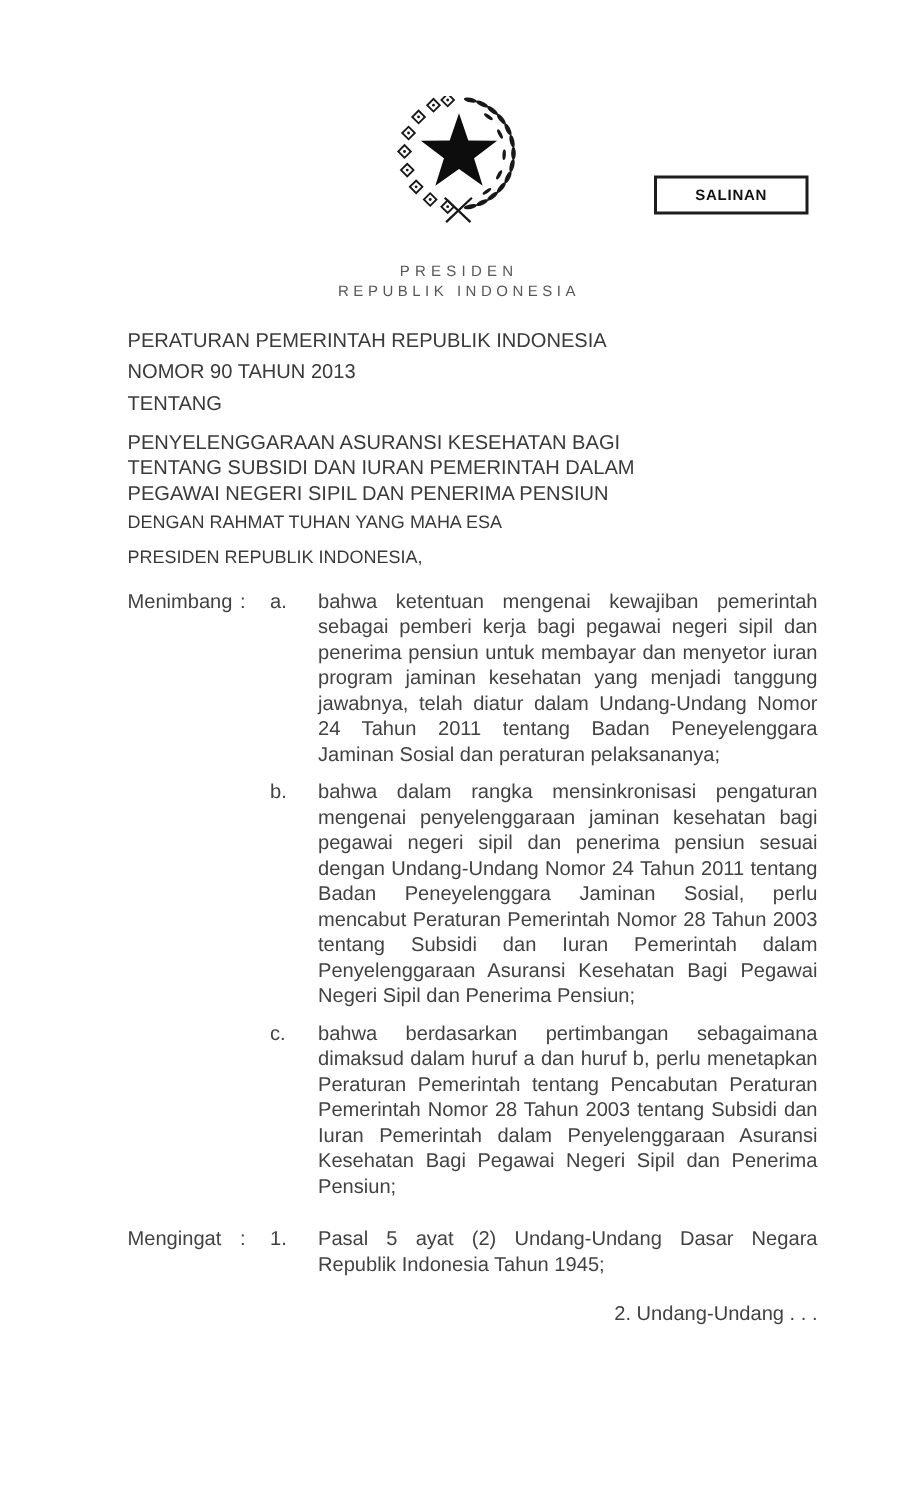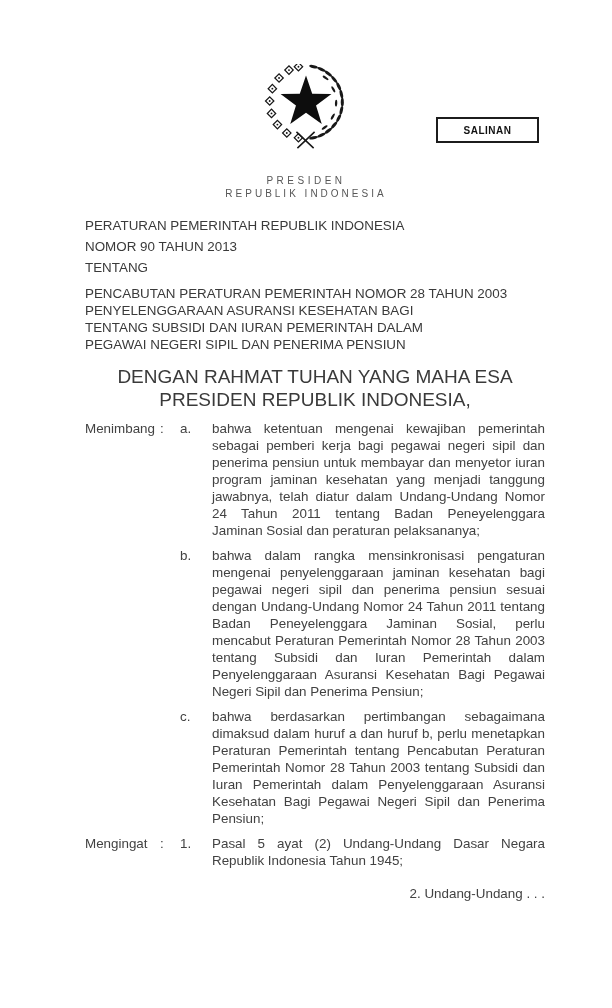--- a/index.html
+++ b/index.html
@@ -23,33 +23,33 @@
   .letterhead{margin-top:21px;text-align:center;color:#575757;}
   .letterhead .lh1{font-size:10px;letter-spacing:3.5px;line-height:12px;}
   .letterhead .lh2{font-size:10px;letter-spacing:3px;line-height:13px;}
 
   
   .content{padding-left:85px;padding-right:67px;}
   .title-block{margin-top:15px;text-align:left;color:#3a3a3a;font-size:13.4px;}
   .title-main div{line-height:21px;}
   .title-subject{margin-top:7px;}
   .title-subject div{line-height:17px;}
-  .invocation{margin-top:12px;text-align:center;color:#3a3a3a;font-size:19px;}
+  .invocation{color:#3a3a3a;font-size:12px;}
   .invocation div{line-height:23px;}
 
   
   .clauses{margin-top:9px;font-size:13.4px;line-height:17px;color:#424242;}
   .section{display:flex;align-items:flex-start;}
   .sec-label{width:75px;flex:0 0 75px;}
   .sec-colon{width:20px;flex:0 0 20px;}
   .sec-items{flex:1;min-width:0;}
   .clause{display:flex;margin-bottom:8px;}
   .clause-marker{width:32px;flex:0 0 32px;}
   .clause-text{flex:1;text-align:justify;}
-  .mengingat{margin-top:0;}
+  .mengingat{margin-top:10px;}
   .mengingat .clause{margin-bottom:0;}
 
   .catchword{
     margin-top:16px;text-align:right;padding-right:67px;
     font-size:13.4px;color:#424242;line-height:17px;
   }
 </style>
 </head>
 <body>
 
@@ -120,21 +120,20 @@
 
   <div class="content">
 
     <div class="title-block">
       <div class="title-main">
         <div>PERATURAN PEMERINTAH REPUBLIK INDONESIA</div>
         <div>NOMOR 90 TAHUN 2013</div>
         <div>TENTANG</div>
       </div>
       <div class="title-subject">
-        <div>PENCABUTAN PERATURAN PEMERINTAH NOMOR 28 TAHUN 2003</div>
         <div>PENYELENGGARAAN ASURANSI KESEHATAN BAGI</div>
         <div>TENTANG SUBSIDI DAN IURAN PEMERINTAH DALAM</div>
         <div>PEGAWAI NEGERI SIPIL DAN PENERIMA PENSIUN</div>
       </div>
     </div>
 
     <div class="invocation">
       <div>DENGAN RAHMAT TUHAN YANG MAHA ESA</div>
       <div>PRESIDEN REPUBLIK INDONESIA,</div>
     </div>

